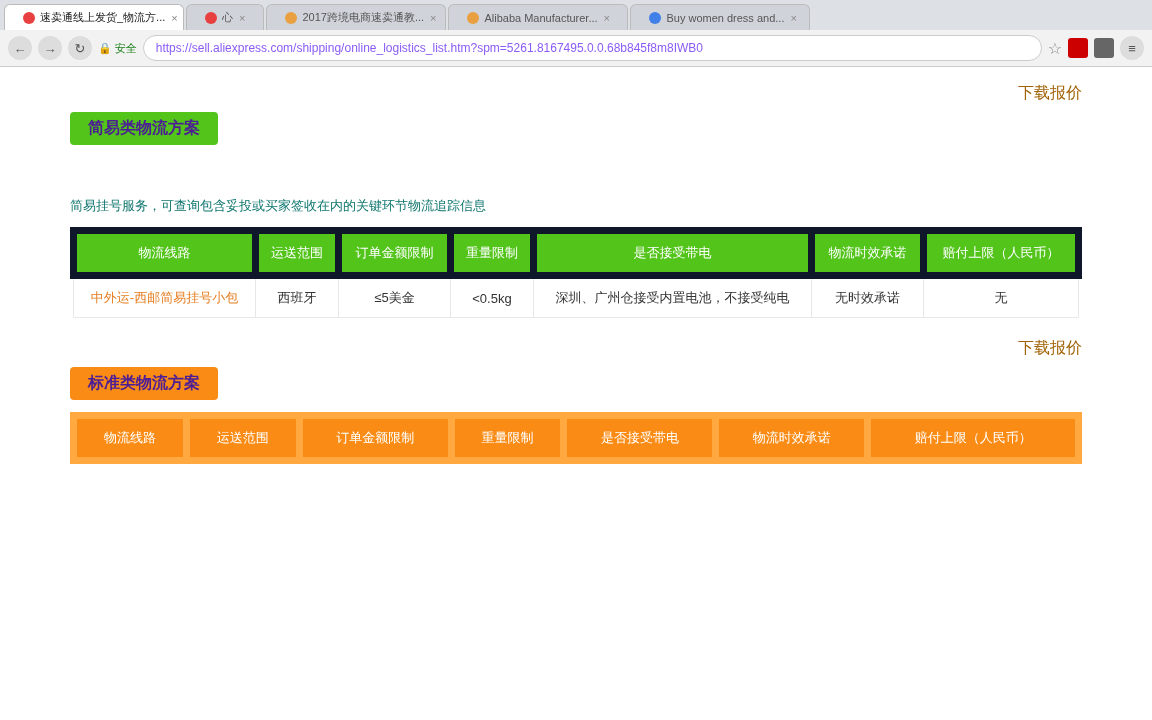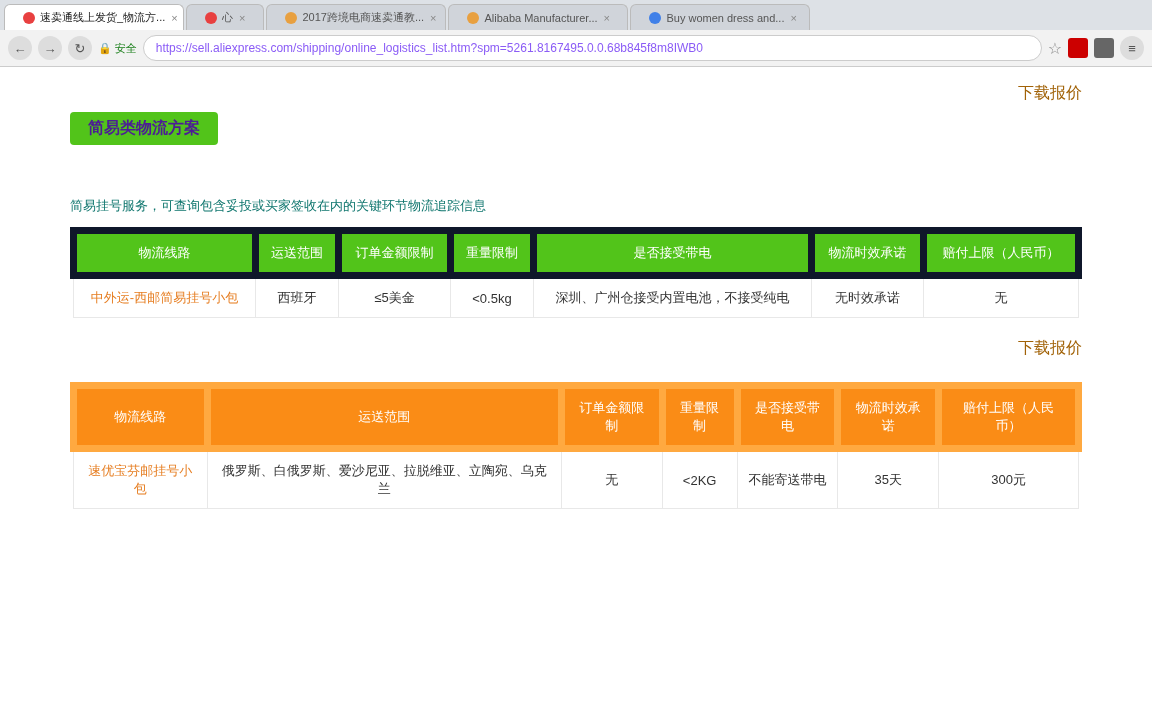--- a/index.html
+++ b/index.html
@@ -269,41 +269,33 @@
     </tr>
         </tbody>
     </table>
   </div>
 
   <div class="download-link">
     <a href="#">下载报价</a>
   </div>
 
   <div>
+    <div class="section-header orange">标准类物流方案</div>
     <br>
 
     <table class="logistics-table">
       <thead>
         <tr>
           <th class="orange-header">物流线路</th>
           <th class="orange-header">运送范围</th>
           <th class="orange-header">订单金额限制</th>
           <th class="orange-header">重量限制</th>
           <th class="orange-header">是否接受带电</th>
           <th class="orange-header">物流时效承诺</th>
           <th class="orange-header">赔付上限（人民币）</th>
         </tr>
       </thead>
       <tbody id="section2-tbody">
-          <tr>
-      <td><a class="route-link" href="#">速优宝芬邮挂号小包</a></td>
-      <td>俄罗斯、白俄罗斯、爱沙尼亚、拉脱维亚、立陶宛、乌克兰</td>
-      <td>无</td>
-      <td>&lt;2KG</td>
-      <td>不能寄送带电</td>
-      <td>35天</td>
-      <td>300元</td>
-    </tr>
         </tbody>
     </table>
   </div>
 
 </div>
 
 </body></html>

